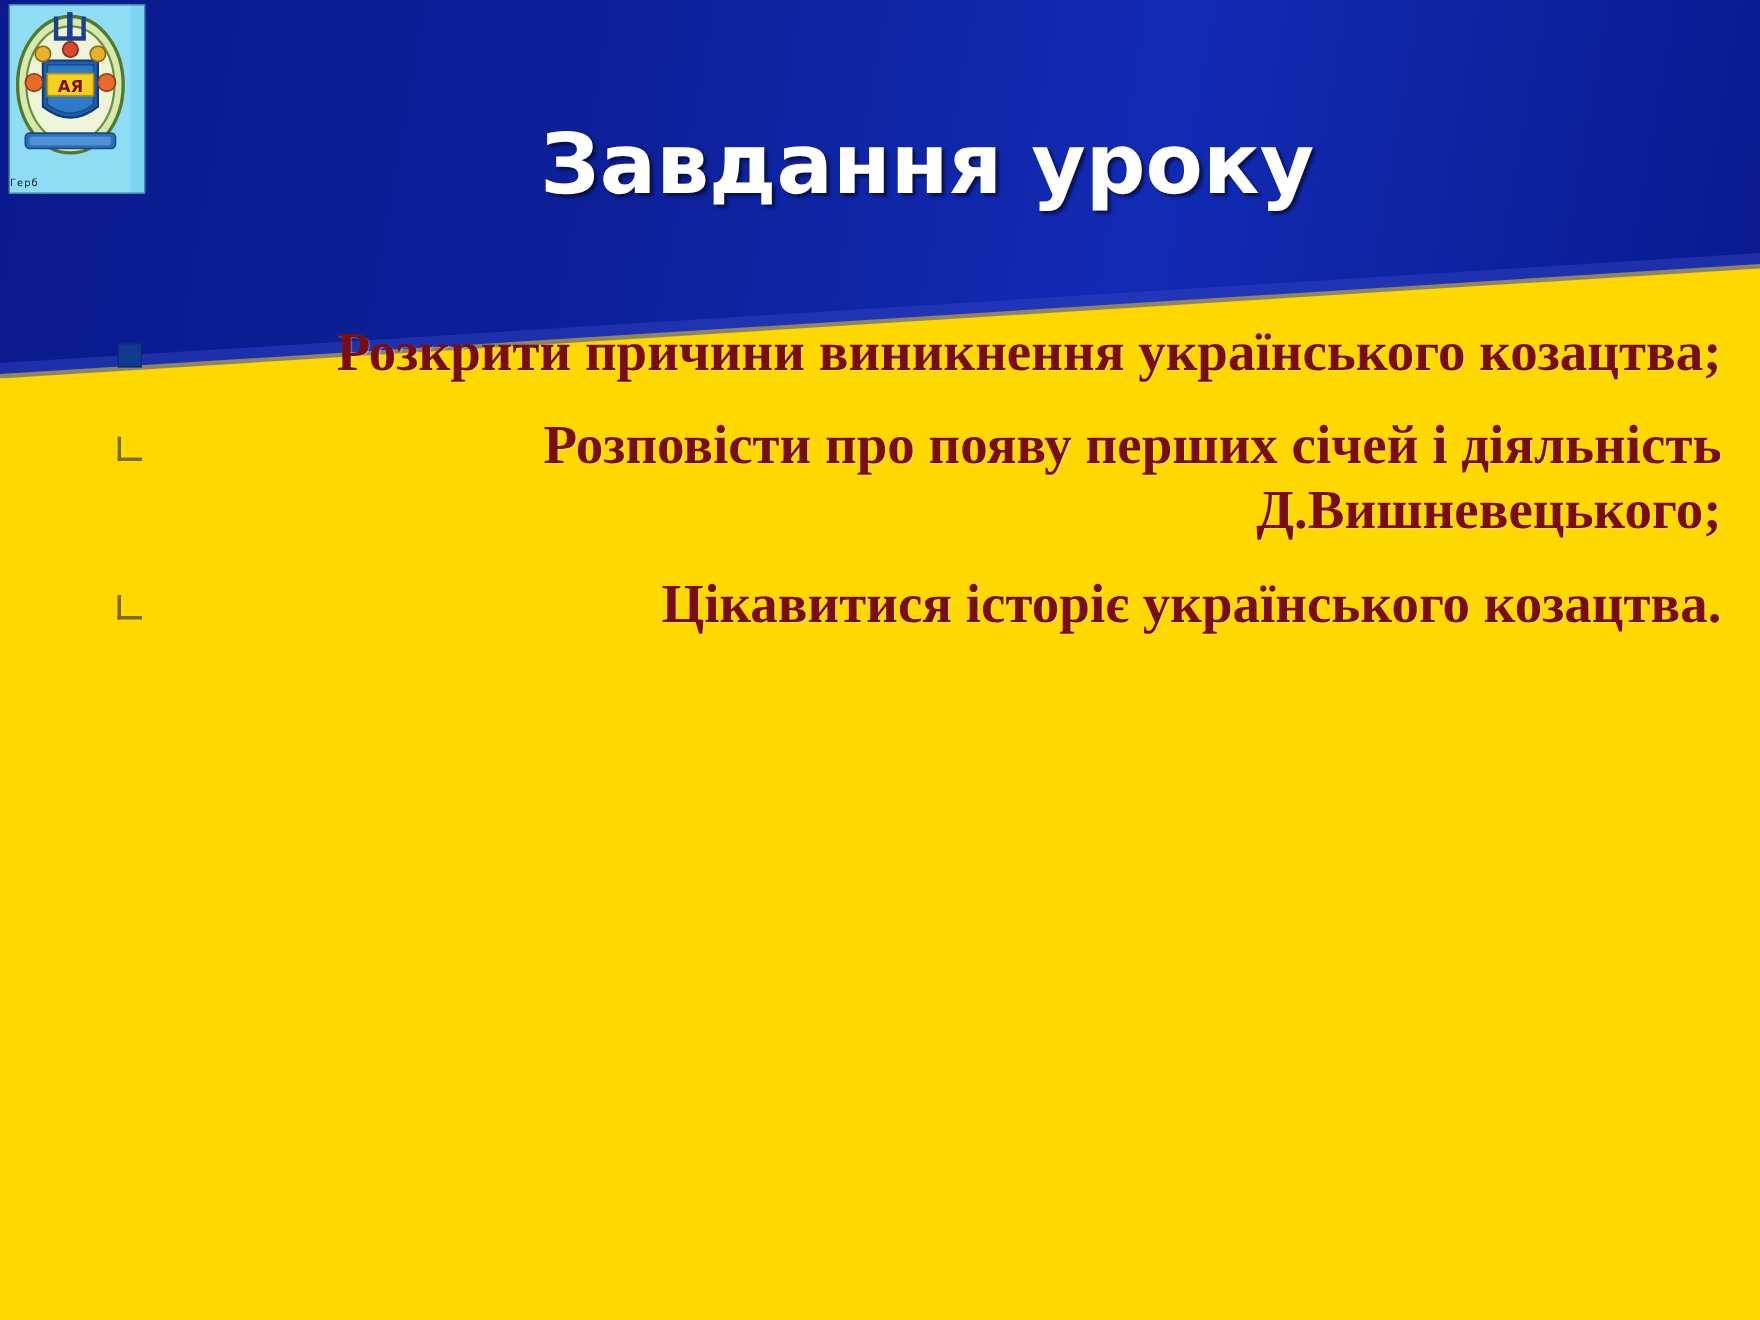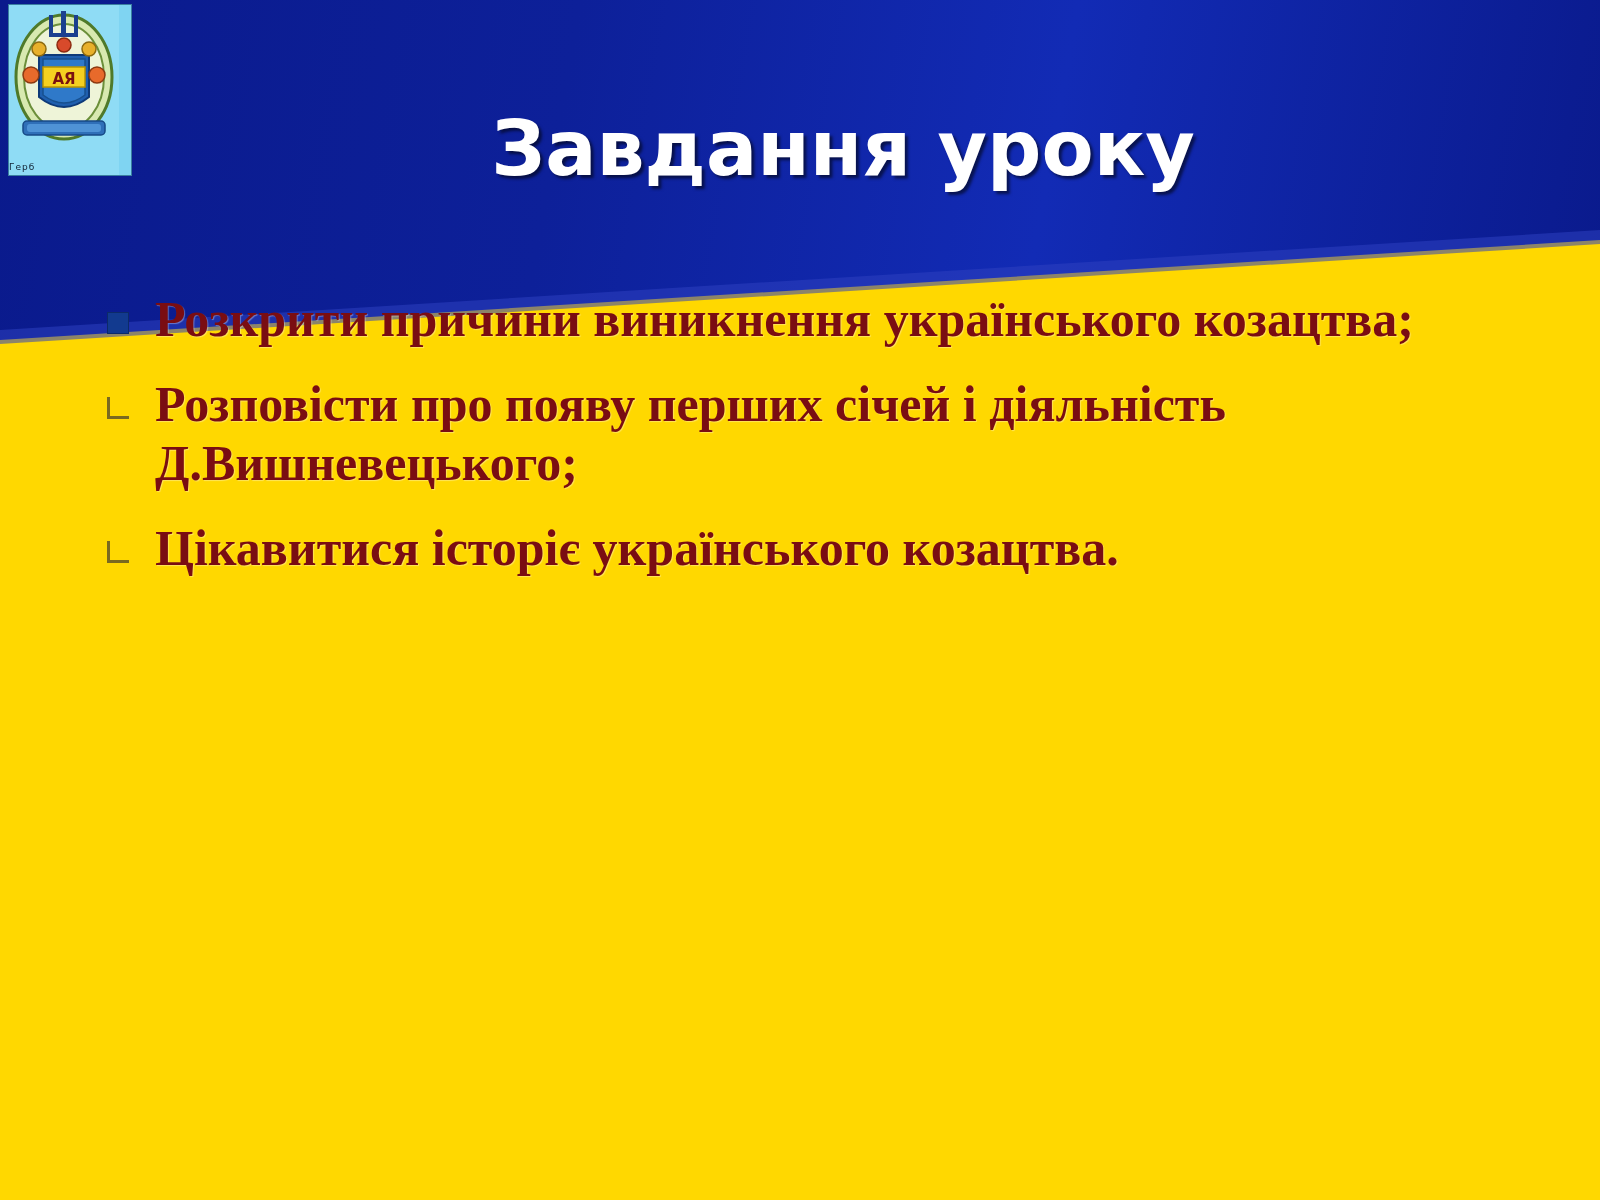--- a/index.html
+++ b/index.html
@@ -98,20 +98,21 @@
     position: absolute;
     top: 290px;
     left: 95px;
     width: 1470px;
   }
 
   ul.bullets {
     list-style: none;
     margin: 0;
     padding: 0;
+    text-align: right;
   }
 
   ul.bullets > li {
     position: relative;
     padding-left: 60px;
     margin-bottom: 26px;
     font-family: "Liberation Serif", serif;
     font-weight: bold;
     font-size: 50px;
     line-height: 1.18;

